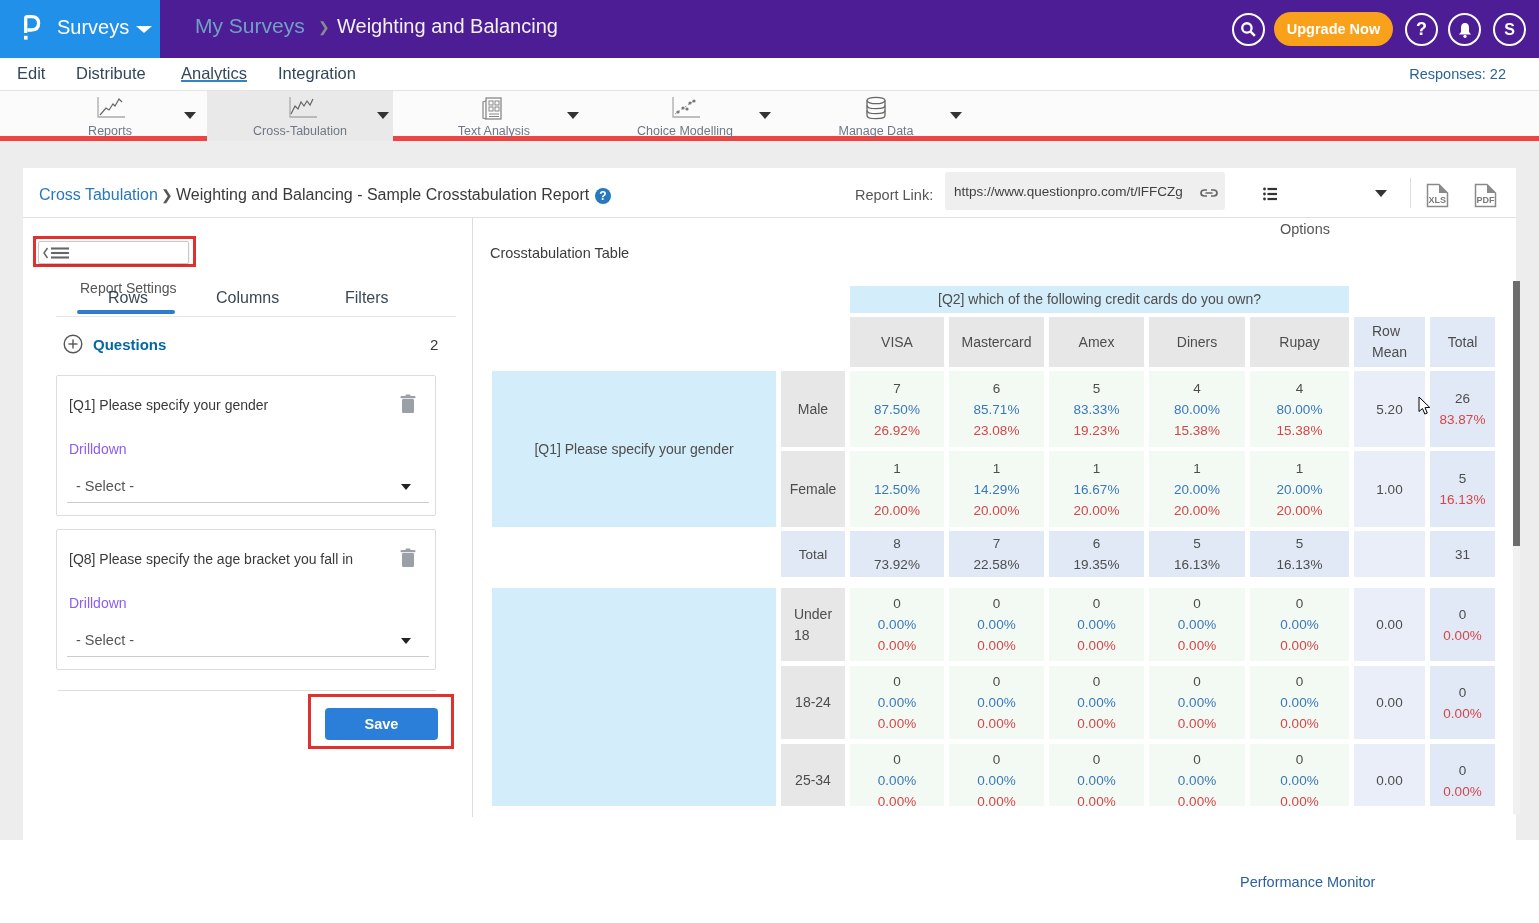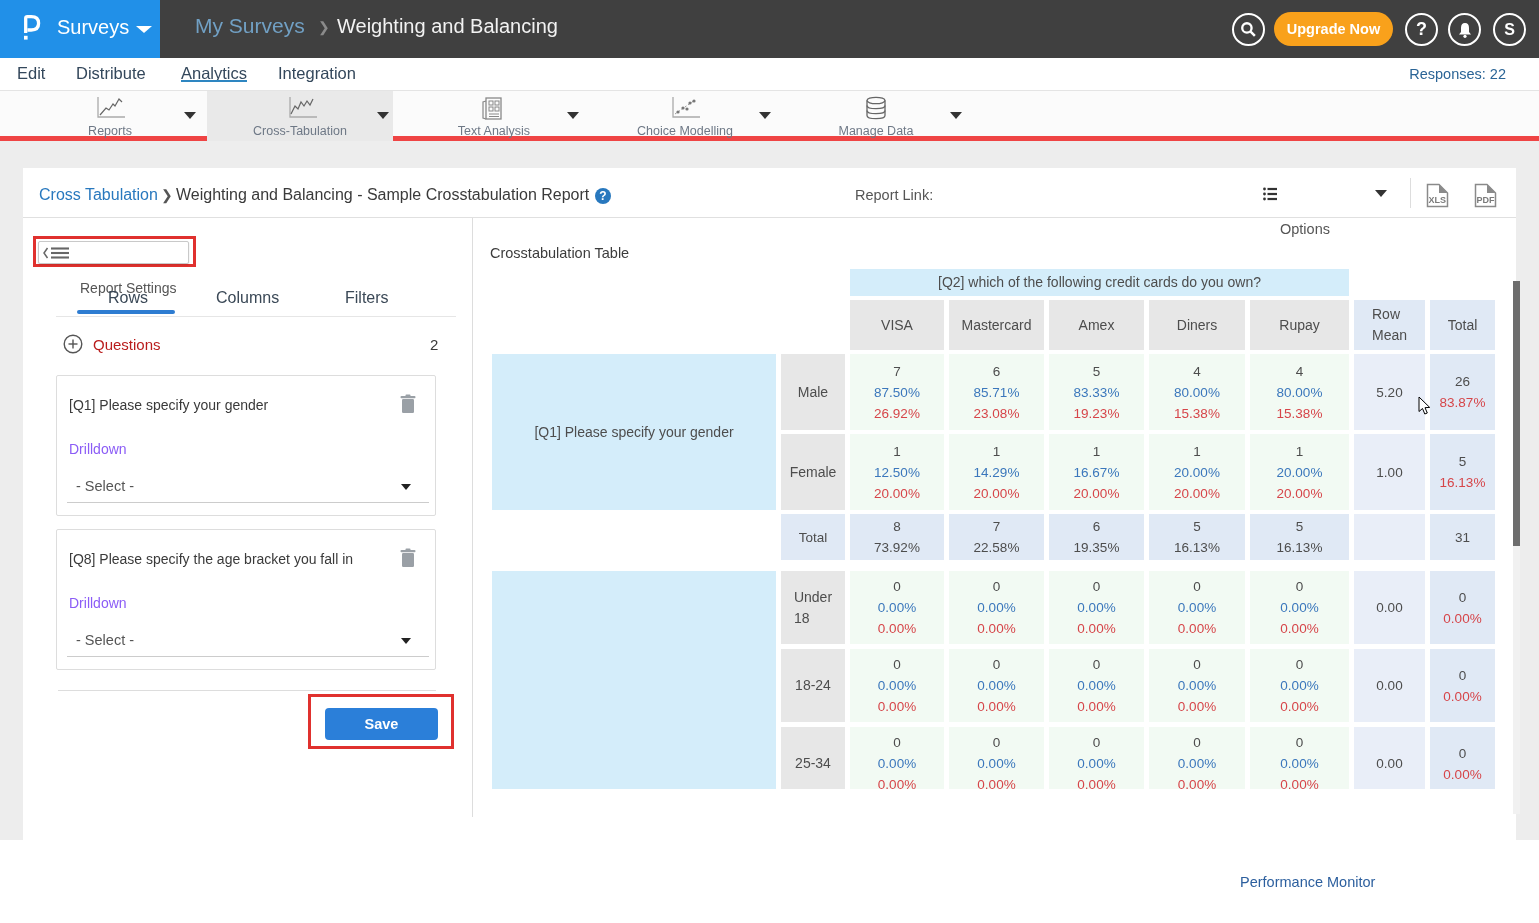--- a/index.html
+++ b/index.html
@@ -1,19 +1,19 @@
 <!DOCTYPE html>
 <html><head>
 <meta charset="utf-8">
 <style>
 * { margin:0; padding:0; box-sizing:border-box; }
 html,body { width:1539px; height:923px; background:#ededed; font-family:"Liberation Sans", sans-serif; overflow:hidden; position:relative; }
 
 
-.tophdr { position:absolute; left:0; top:0; width:1539px; height:58px; background:#404040; }
+.tophdr { position:absolute; left:0; top:0; width:1539px; height:58px; background:#4c1d95; }
 .logoblk { position:absolute; left:0; top:0; width:160px; height:58px; background:#2190e8; }
 .plogo { position:absolute; left:23px; top:14px; }
 .surveys { position:absolute; left:57px; top:16px; color:#fff; font-size:20px; }
 .surv-caret { position:absolute; left:136px; top:26px; width:0; height:0; border-left:8px solid transparent; border-right:8px solid transparent; border-top:7.5px solid #fff; }
 .crumb1 { position:absolute; left:195px; top:14px; font-size:21px; color:#71a0c4; }
 .crumb-sep { position:absolute; left:318px; top:19px; font-size:14px; color:#8b8b8b; }
 .crumb2 { position:absolute; left:337px; top:15px; font-size:20px; color:#f2f2f2; }
 .searchpill { position:absolute; left:825px; top:12px; width:395px; height:33px; background:#fff; border-radius:16.5px; }
 .searchpill .sicon { position:absolute; left:9px; top:9px; }
 .searchpill .ph { position:absolute; left:36px; top:9px; font-size:13.5px; color:#8c8c8c; }
@@ -58,39 +58,39 @@
 .leftpane { position:absolute; left:0; top:50px; width:450px; height:599px; border-right:1px solid #ddd; }
 .redbox { position:absolute; border:3px solid #e0312e; }
 .rs-box { left:10px; top:18px; width:163px; height:31px; }
 .rs-btn { position:absolute; left:15px; top:23px; width:151px; height:23px; background:#fff; border:1px solid #c9c9c9; border-radius:2px; box-shadow:0 1px 2px rgba(0,0,0,0.12); }
 .rs-icon { position:absolute; left:20px; top:29px; }
 .rs-text { position:absolute; left:57px; top:27px; font-size:14px; color:#555;margin-top:35px; }
 .tab { position:absolute; top:71px; font-size:16px; color:#3a4856; }
 .tab-under { position:absolute; left:54px; top:92px; width:98px; height:3.5px; background:#2e7cd1; border-radius:2px; }
 .tab-border { position:absolute; left:33px; top:98px; width:400px; height:1px; background:#e6e6e6; }
 .q-plus { position:absolute; left:40px; top:116px; }
-.q-text { position:absolute; left:70px; top:118px; font-size:15px; color:#b91c1c; }
+.q-text { position:absolute; left:70px; top:118px; font-size:15px; color:#0369a1;font-weight:bold; }
 .q-count { position:absolute; left:407px; top:118px; font-size:15px; color:#3a3a3a; }
 
 .qcard { position:absolute; left:33px; width:380px; height:141px; border:1px solid #ddd; border-radius:2px; }
 .qc1 { top:157px; }
 .qc2 { top:311px; }
 .qcard .qt { position:absolute; left:12px; top:21px; font-size:14px; color:#3a3a3a; }
 .qcard .trash { position:absolute; right:19px; top:18px; }
 .qcard .dd { position:absolute; left:12px; top:65px; font-size:14px; color:#8b5cf6; }
 .qcard .sel { position:absolute; left:19px; top:102px; font-size:14.5px; color:#555; }
 .qcard .selline { position:absolute; left:10px; top:126px; width:362px; height:1px; background:#ccc; }
 .qcard .selcaret { position:absolute; right:24px; top:108px; width:0; height:0; border-left:5.5px solid transparent; border-right:5.5px solid transparent; border-top:6.5px solid #222; }
 .sep2 { position:absolute; left:35px; top:472px; width:378px; height:1px; background:#ddd; }
 .savebox { left:285px; top:476px; width:146px; height:55px; }
 .savebtn { position:absolute; left:302px; top:490px; width:113px; height:32px; background:#2b7fd9; border-radius:4px; color:#fff; font-size:14.5px; font-weight:bold; text-align:center; line-height:32px; }
 
 
 .rp-title { position:absolute; left:467px; top:77px; font-size:14.5px; color:#3c3c3c; }
-.tblwrap { position:absolute; left:448px; top:98px; width:1045px; height:523px; overflow:hidden; }
+.tblwrap { position:absolute; left:448px; top:115px; width:1045px; height:523px; overflow:hidden; }
 .grid { position:absolute; display:grid; grid-template-columns:284px 64px 94px 95px 95px 96px 99px 71px 65px; column-gap:5px; }
 .g1 { left:21px; top:3px; grid-template-rows:27px 50px 76px 76px 46px; row-gap:4px; }
 .g2 { left:21px; top:305px; grid-template-rows:73px 73px 73px 73px 73px; row-gap:5px; }
 .cell { font-size:13.5px; color:#4d4d4d; display:flex; flex-direction:column; align-items:center; justify-content:center; line-height:21px; }
 .blue { background:#d4edfa; font-size:14px; }
 .gray { background:#e7e7e7; font-size:14px; }
 .lav { background:#e0e9f5; }
 .lavlight { background:#e9eef8; }
 .green { background:#f2faf3; }
 .bluetxt { color:#3b77bc; }
@@ -196,20 +196,26 @@
   <div class="tool-caret" style="left:950px"></div>
 </div>
 
 <div class="card">
   <div class="cardhead">
     <div class="bc1">Cross Tabulation</div>
     <div class="bc-sep">❯</div>
     <div class="bc2">Weighting and Balancing - Sample Crosstabulation Report</div>
     <div class="helpq">?</div>
     <div class="rl-label">Report Link:</div>
+    <div class="rl-box">
+      <div class="rl-url">https://www.questionpro.com/t/lFFCZg</div>
+      <svg width="20" height="12" viewBox="0 0 20 12" style="position:absolute;right:6px;top:15px">
+          <path d="M8 3 H5.5 Q2 3 2 6 Q2 9 5.5 9 H8 M12 3 H14.5 Q18 3 18 6 Q18 9 14.5 9 H12 M6.5 6 H13.5" fill="none" stroke="#666" stroke-width="1.7"></path>
+        </svg>
+    </div>
     <svg width="14" height="14" viewBox="0 0 14 14" style="position:absolute;left:1240px;top:19px">
         <circle cx="1.5" cy="2" r="1.4" fill="#333"></circle>
         <rect x="4.5" y="0.9" width="9.5" height="2.2" fill="#333"></rect>
         <circle cx="1.5" cy="7" r="1.4" fill="#333"></circle>
         <rect x="4.5" y="5.9" width="9.5" height="2.2" fill="#333"></rect>
         <circle cx="1.5" cy="12" r="1.4" fill="#333"></circle>
         <rect x="4.5" y="10.9" width="9.5" height="2.2" fill="#333"></rect>
       </svg>
     <div class="opt-text">Options</div>
     <div class="opt-caret"></div>

